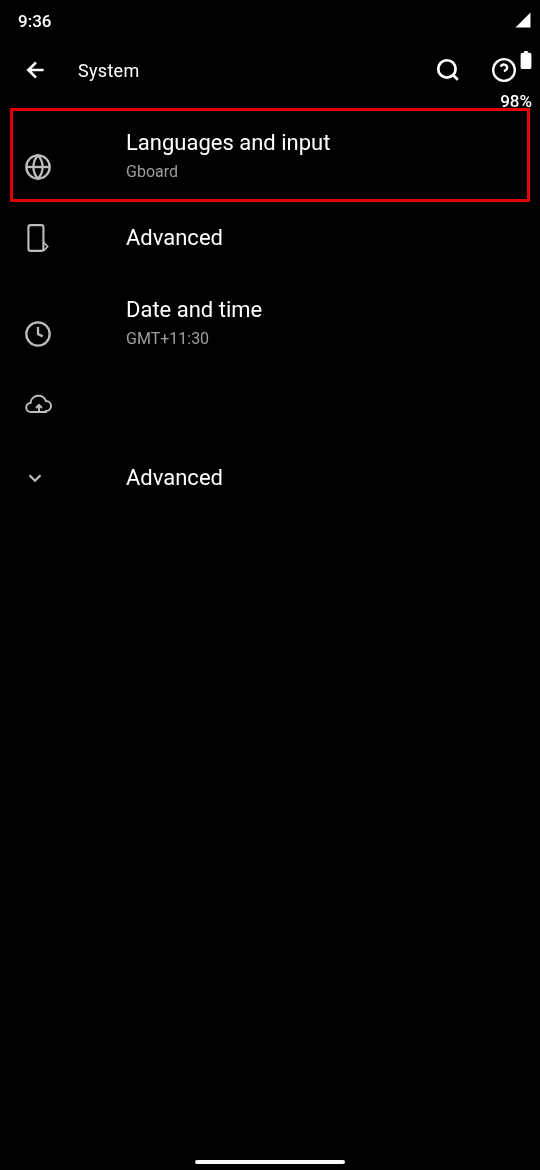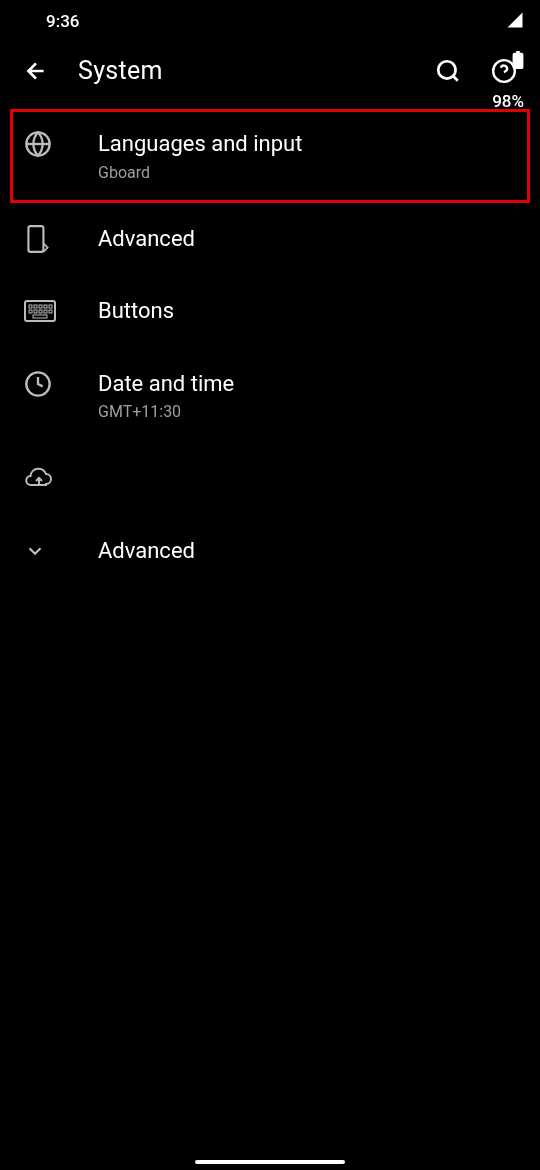--- a/index.html
+++ b/index.html
@@ -13,25 +13,24 @@
       background: #000000;
       color: #ffffff;
       font-family: -apple-system, BlinkMacSystemFont, "Segoe UI", Roboto, sans-serif;
       overflow: hidden;
       position: relative;
     }
     .status-bar {
       display: flex;
       justify-content: space-between;
       align-items: center;
-      padding: 8px 16px;
+      padding: 8px 8px;
       height: 42px;
       font-size: 17px;
       font-weight: 500;
-      margin-left: 20px;
     }
     .status-left {
       padding-left: 10px;
     }
     .status-right {
       display: flex;
       align-items: flex-end;
       gap: 22px;
       flex-direction: column;
     }
@@ -40,45 +39,46 @@
       align-items: center;
     }
     .app-bar {
       display: flex;
       align-items: center;
       padding: 14px 22px 14px 22px;
       gap: 28px;
     }
     .app-bar-title {
       flex: 1;
-      font-size: 25px;
+      font-size: 18px;
       font-weight: 400;
       letter-spacing: 0.3px;
     }
     .icon-btn {
       width: 28px;
       height: 28px;
       display: inline-flex;
       align-items: center;
       justify-content: center;
       cursor: pointer;
     }
     .icon-btn svg {
       stroke: #ffffff;
       fill: none;
     }
     .settings-list {
       padding-top: 10px;
     }
     .settings-item {
       display: flex;
-      align-items: flex-start;
+      align-items: flex-end;
       padding: 22px 0px 22px 24px;
       cursor: pointer;
       position: relative;
+      gap: 28px;
     }
     .settings-item.highlighted {
       border: 3px solid #e20000;
       margin: 0 10px;
       padding: 18px 0px 18px 11px;
     }
     .item-icon {
       width: 48px;
       min-width: 48px;
       height: 28px;
@@ -196,41 +196,20 @@
       <svg width="26" height="30" viewBox="0 0 24 28" stroke-width="2">
         <rect x="4" y="2" width="14" height="24" rx="2"></rect>
         <path d="M18 18 l4 4 -4 4" stroke-width="1.5"></path>
       </svg>
     </div>
     <div class="item-text">
       <div class="item-title">Advanced</div>
     </div>
   </div>
 
-  <div class="settings-item">
-    <div class="item-icon">
-      <svg width="32" height="22" viewBox="0 0 32 22" stroke="#bcbcbc" fill="#bcbcbc">
-        <rect x="1" y="1" width="30" height="20" rx="2" fill="none" stroke-width="2"></rect>
-        <rect x="5" y="5" width="3" height="3"></rect>
-        <rect x="10" y="5" width="3" height="3"></rect>
-        <rect x="15" y="5" width="3" height="3"></rect>
-        <rect x="20" y="5" width="3" height="3"></rect>
-        <rect x="25" y="5" width="3" height="3"></rect>
-        <rect x="5" y="10" width="3" height="3"></rect>
-        <rect x="10" y="10" width="3" height="3"></rect>
-        <rect x="15" y="10" width="3" height="3"></rect>
-        <rect x="20" y="10" width="3" height="3"></rect>
-        <rect x="25" y="10" width="3" height="3"></rect>
-        <rect x="9" y="15" width="14" height="3"></rect>
-      </svg>
-    </div>
-    <div class="item-text">
-      <div class="item-title">Buttons</div>
-    </div>
-  </div>
 
 
   <div class="settings-item">
     <div class="item-icon">
       <svg width="28" height="28" viewBox="0 0 24 24" stroke-width="2">
         <circle cx="12" cy="12" r="10"></circle>
         <polyline points="12 6 12 12 16 14"></polyline>
       </svg>
     </div>
     <div class="item-text">

